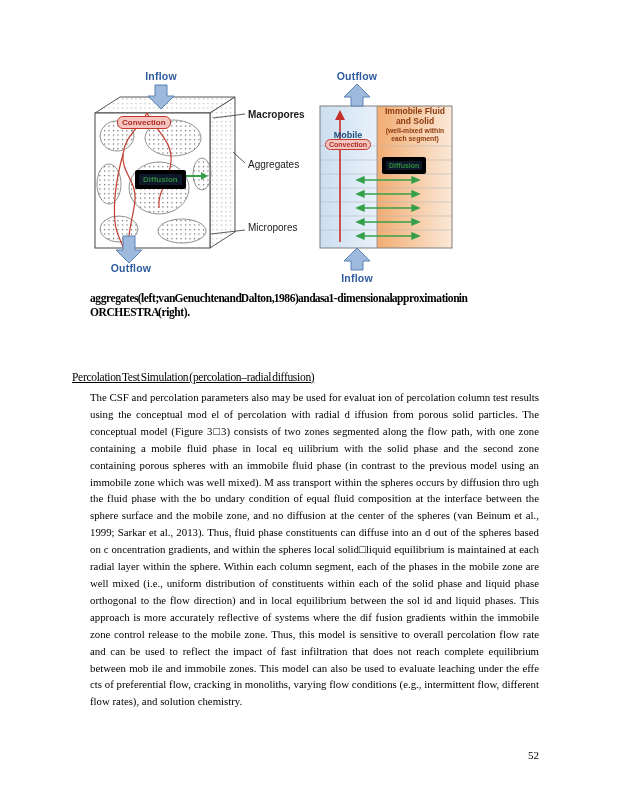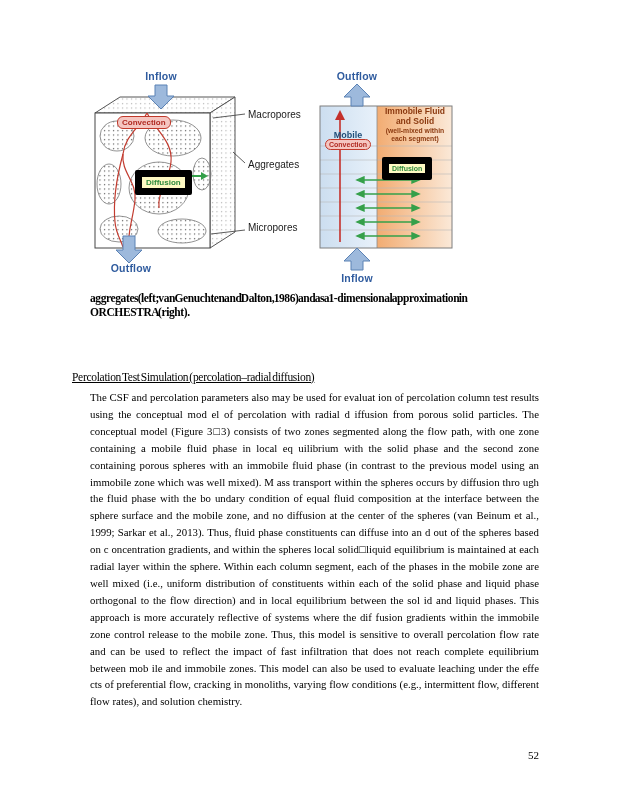--- a/index.html
+++ b/index.html
@@ -31,22 +31,22 @@
     background: #F5C6C1;
     color: #B02A22;
     font: bold 8px "Liberation Sans", sans-serif;
     padding: 1px 4px;
     border-radius: 6px;
     white-space: nowrap;
     display: inline-block;
   }
   .redbox.small { font-size: 7px; padding: 1px 3px; }
   .greenbox {
-    border: 7px solid #000000;
-    background: #fef9c3;
+    border: 4px solid #000000;
+    background: #0f172a;
     color: #2E8B3D;
     font: bold 8px "Liberation Sans", sans-serif;
     padding: 1px 4px;
     border-radius: 2px;
     white-space: nowrap;
     display: inline-block;
   }
   .greenbox.small { font-size: 7px; padding: 1px 3px; }
   .mobile-header {
     font: bold 9px "Liberation Sans", sans-serif;
@@ -145,21 +145,21 @@
         <line x1="126" y1="150" x2="160" y2="146"></line>
       </g>
 
       <polygon points="70,1 82,1 82,12 89,12 76,25 63,12 70,12" fill="#9DB9DC" stroke="#5B82B5" stroke-width="1"></polygon>
       <polygon points="38,152 50,152 50,166 57,166 44,179 31,166 38,166" fill="#9DB9DC" stroke="#5B82B5" stroke-width="1"></polygon>
     </svg>
 
     <div class="abs redbox" style="left:117px;top:116px;">Convection</div>
     <div class="abs greenbox" style="left:135px;top:170px;">Diffusion</div>
 
-    <div class="abs side-label" style="left:248px;top:109px;">Macropores</div>
+    <div class="abs side-label" style="left:248px;top:109px;font-weight:bold;">Macropores</div>
     <div class="abs side-label" style="left:248px;top:159px;">Aggregates</div>
     <div class="abs side-label" style="left:248px;top:222px;">Micropores</div>
 
     <div class="abs flow-label" style="left:103px;top:262px;width:56px;">Outflow</div>
 
     <div class="abs flow-label" style="left:329px;top:70px;width:56px;">Outflow</div>
 
     <svg class="abs" style="left:318px;top:84px;" width="140" height="192" viewBox="0 0 140 192">
       <defs>
         <linearGradient id="mob" x1="0" y1="0" x2="1" y2="0">

